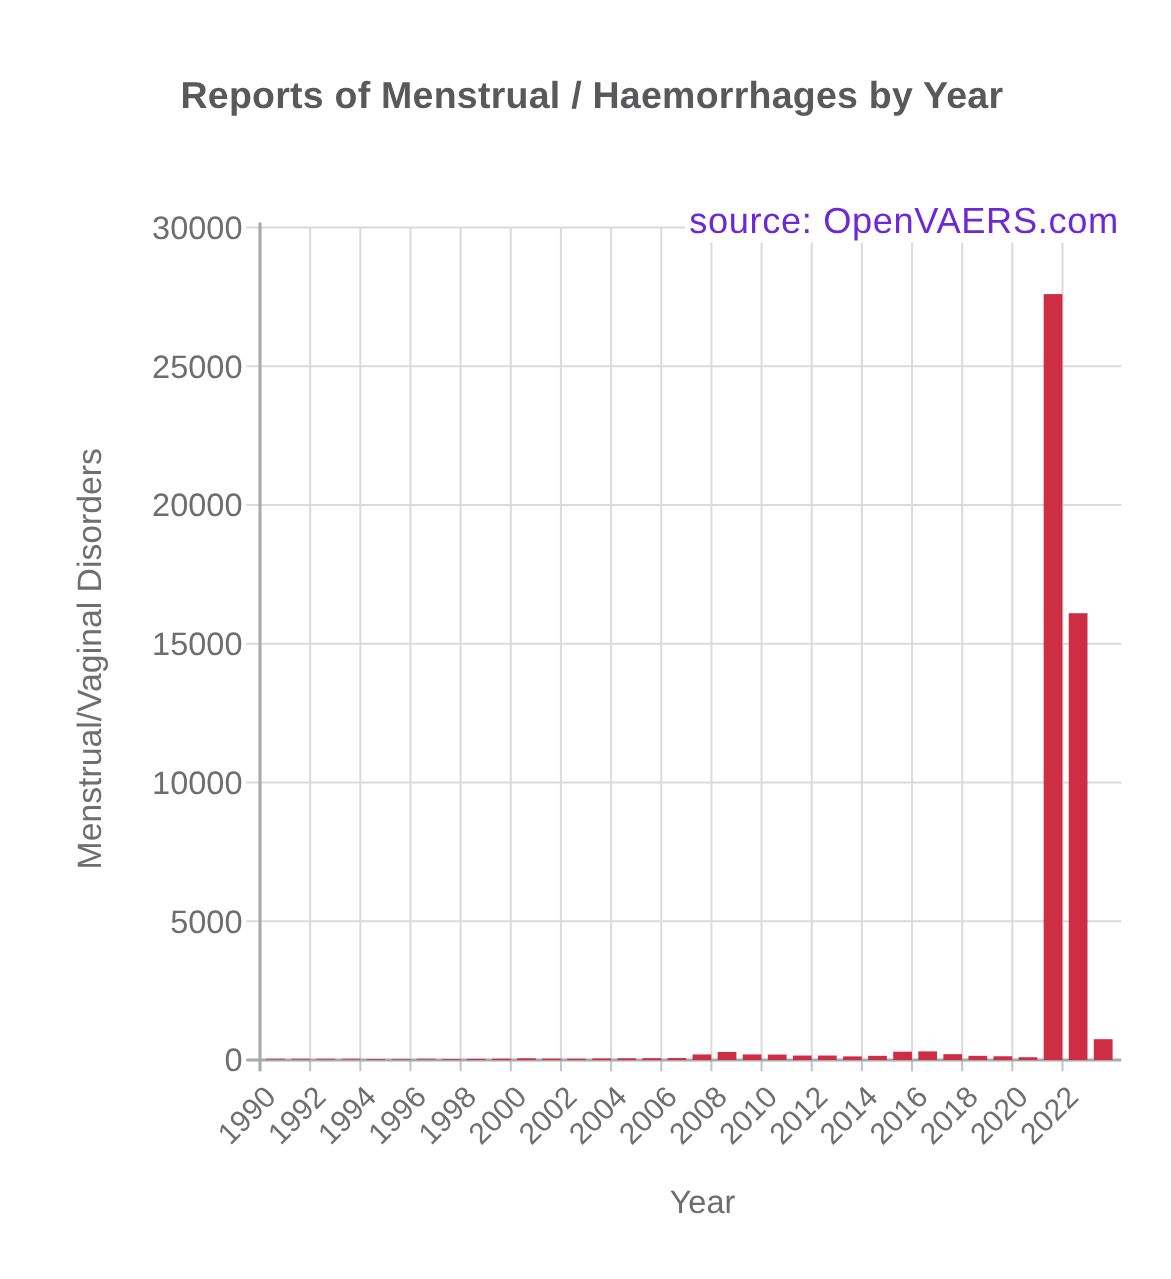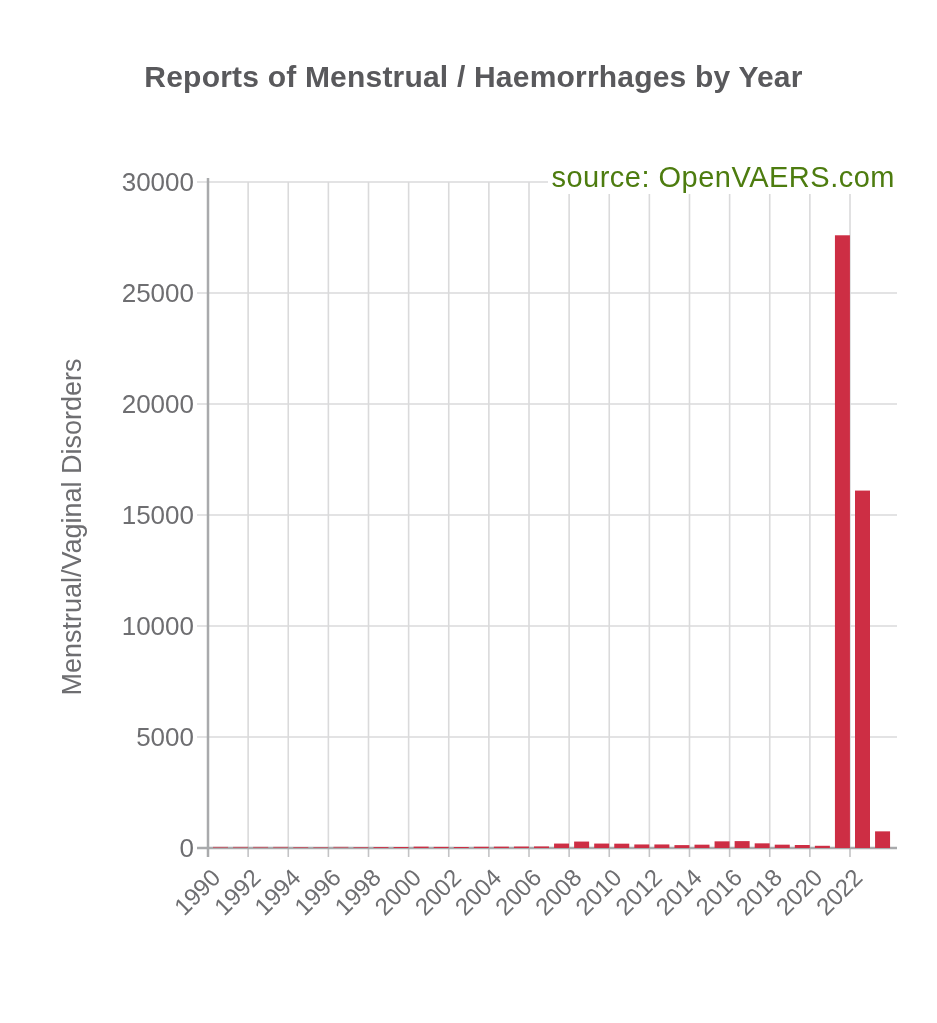--- a/index.html
+++ b/index.html
@@ -146,18 +146,19 @@
       <text x="703.5" y="879" text-anchor="end" transform="rotate(-45 703.5 879)" font-size="24" fill="#6e6e71">2014</text>
       <text x="743.625" y="879" text-anchor="end" transform="rotate(-45 743.625 879)" font-size="24" fill="#6e6e71">2016</text>
       <text x="783.75" y="879" text-anchor="end" transform="rotate(-45 783.75 879)" font-size="24" fill="#6e6e71">2018</text>
       <text x="823.875" y="879" text-anchor="end" transform="rotate(-45 823.875 879)" font-size="24" fill="#6e6e71">2020</text>
       <text x="864" y="879" text-anchor="end" transform="rotate(-45 864 879)" font-size="24" fill="#6e6e71">2022</text>
     </svg>
 
   <div class="chart-title" style="color: rgb(89, 89, 92);">Reports of Menstrual / Haemorrhages by Year</div>
 
 
-  <div class="source-note" style="color: #4d7c0f;">source: OpenVAERS.com</div>
+  <div class="source-note" style="color: #6d28d9;">source: OpenVAERS.com</div>
 
   <div class="y-axis-title">Menstrual/Vaginal Disorders</div>
 
+  <div class="x-axis-title">Year</div>
 
 </div>
 
 </body></html>

